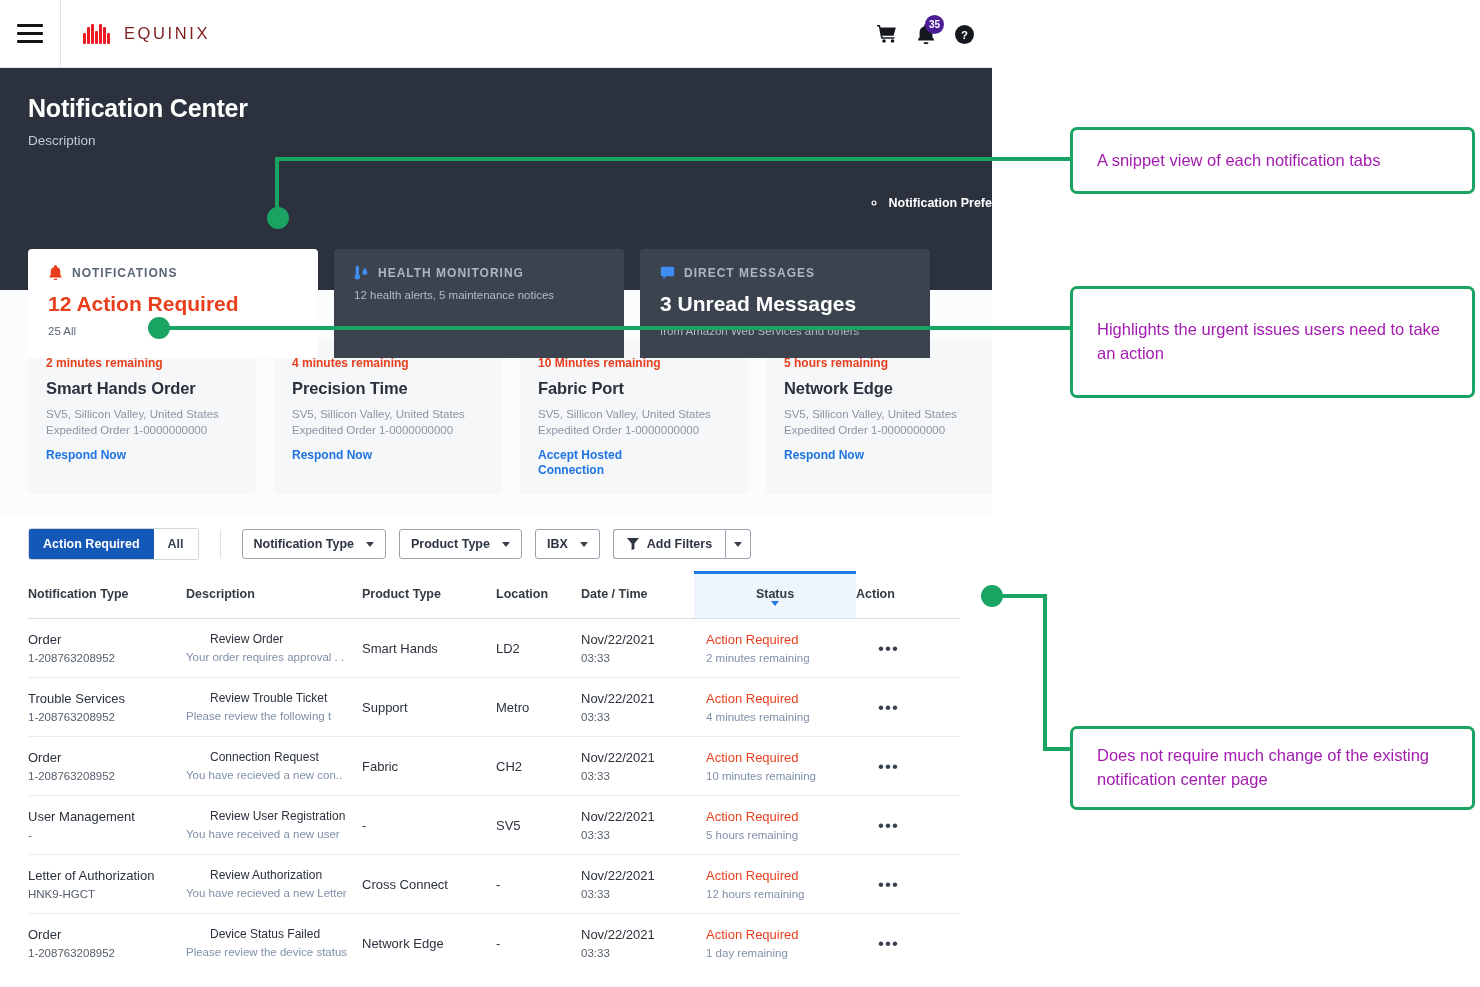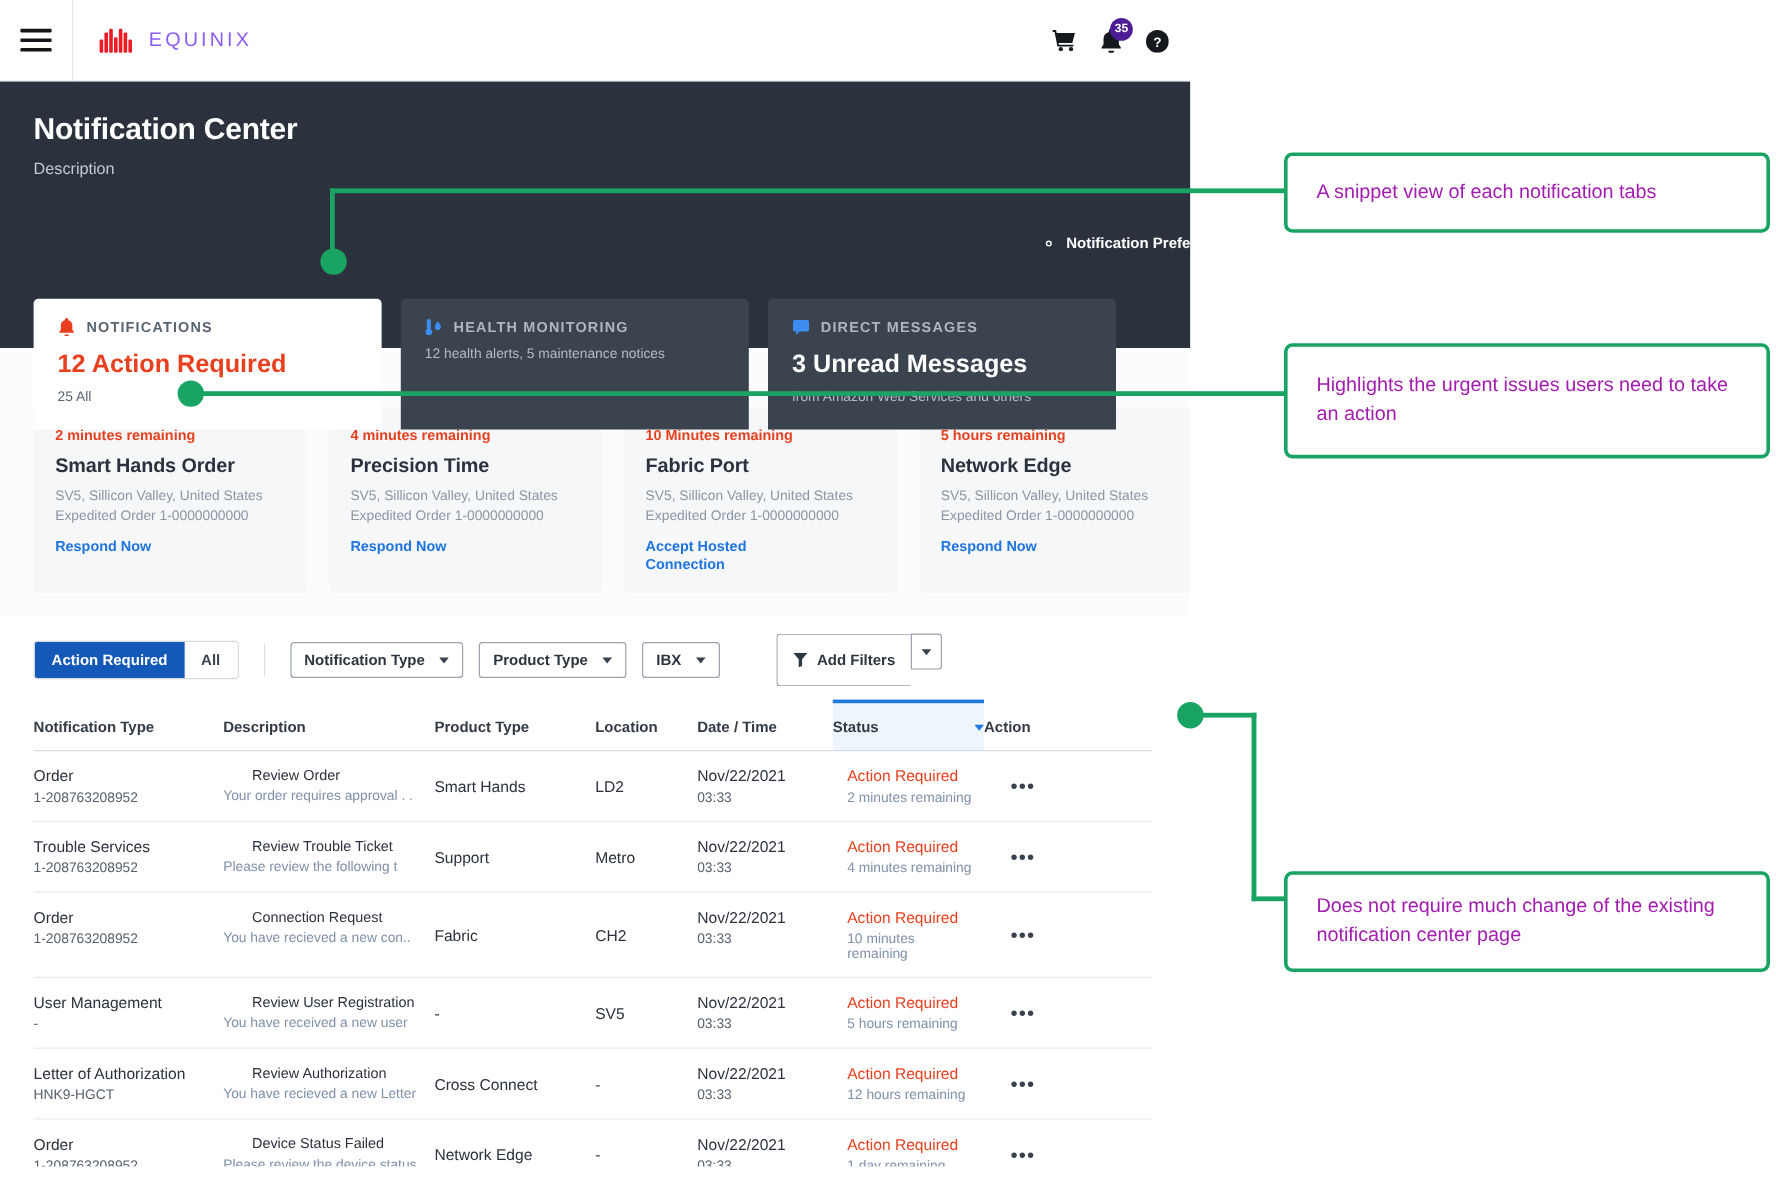--- a/index.html
+++ b/index.html
@@ -32,21 +32,21 @@
   .brand-mark { display: flex; align-items: flex-end; gap: 1px; height: 20px; }
   .brand-mark i { display: block; width: 3px; background: #ed1c24; border-radius: 1px; }
   .brand-mark i:nth-child(1) { height: 11px; }
   .brand-mark i:nth-child(2) { height: 17px; }
   .brand-mark i:nth-child(3) { height: 20px; }
   .brand-mark i:nth-child(4) { height: 13px; }
   .brand-mark i:nth-child(5) { height: 20px; }
   .brand-mark i:nth-child(6) { height: 17px; }
   .brand-mark i:nth-child(7) { height: 11px; }
   .brand-name {
-    font-size: 16.5px; letter-spacing: 2.6px; color: #8b5cf6; font-weight: 400;
+    font-size: 16.5px; letter-spacing: 2.6px; color: #7f1d1d; font-weight: 400;
   }
   .topbar-right {
     position: absolute; right: 18px; top: 0; height: 68px;
     display: flex; align-items: center; gap: 20px;
   }
   .tb-icon { position: relative; cursor: pointer; color: #15191e; line-height: 0; }
   .badge {
     position: absolute; top: -9px; right: -9px; min-width: 19px; height: 19px;
     background: #4c1d95; color: #fff; border-radius: 50%;
     font-size: 10px; font-weight: 700; display: flex; align-items: center;
@@ -128,44 +128,44 @@
     height: 30px; border: 1px solid #9aa3ae; border-radius: 3px; background: #fff;
     display: flex; align-items: center; gap: 12px; padding: 0 11px; cursor: pointer;
     font-size: 12.5px; color: #2d3640; font-weight: 600; margin-right: 13px;
   }
   .caret {
     width: 0; height: 0; border-left: 4px solid transparent; border-right: 4px solid transparent;
     border-top: 5px solid #38414d;
   }
   .split { display: flex; margin-right: 0; }
   .split .main {
-    height: 44px; border: 1px solid #9aa3ae; border-right: none; border-radius: 3px 0 0 3px;
+    height: 30px; border: 1px solid #9aa3ae; border-right: none; border-radius: 3px 0 0 3px;
     background: #fff; display: flex; align-items: center; gap: 8px; padding: 0 13px;
-    font-size: 12.5px; color: #2d3640; font-weight: 700; cursor: pointer; margin-left: 34px;
+    font-size: 12.5px; color: #2d3640; font-weight: 700; cursor: pointer;
   }
   .split .side {
     height: 30px; width: 26px; border: 1px solid #9aa3ae; border-radius: 0 3px 3px 0;
     background: #fff; display: flex; align-items: center; justify-content: center;
     cursor: pointer;
   }
 
   
   .table { margin-left: 28px; width: 932px; }
   .trow { display: flex; border-bottom: 1px solid #e8ebef; }
   .thead { border-bottom: 1px solid #d9dde3; }
   .thead .cell {
     font-size: 12.5px; font-weight: 700; color: #333b45; padding: 13px 0 12px 0;
   }
   .cell { flex: none; padding: 13px 10px 13px 0; }
   .c-type   { width: 158px; }
   .c-desc   { width: 176px; }
   .c-prod   { width: 134px; }
   .c-loc    { width: 85px; }
   .c-date   { width: 113px; }
-  .c-status { width: 126px; padding-left: 12px; }
+  .c-status { width: 162px; padding-left: 12px; flex-direction: column; }
   .c-action { width: 110px; padding-left: 22px; }
   .status-head {
     background: #eef5fd; border-top: 3px solid #1e7ae0; display: flex;
     align-items: center; justify-content: space-between; padding-right: 22px;
     margin-top: -3px; cursor: pointer;
   }
   .status-head .caret { border-top-color: #1e7ae0; }
   .t1 { font-size: 13px; color: #2b323d; }
   .t2 { font-size: 11.5px; color: #56606c; margin-top: 5px; }
   .td-main { font-size: 13px; color: #2b323d; }
@@ -564,21 +564,21 @@
   <div class="conn" style="left:275px; top:157px; width:802px; height:4px;"></div>
   <div class="conn" style="left:1073px; top:157px; width:4px; height:6px;"></div>
 
   <div class="note" style="left:1070px; top:127px; width:405px; height:67px;">
     <span>A snippet view of each notification tabs</span>
   </div>
 
   <div class="dot" style="left:148px; top:317px;"></div>
   <div class="conn" style="left:157px; top:326px; width:920px; height:4px;"></div>
 
-  <div class="note" style="left:1070px; top:286px; width:405px; height:96px;">
+  <div class="note" style="left:1070px; top:286px; width:405px; height:112px;">
     <span>Highlights the urgent issues users need to take an action</span>
   </div>
 
   <div class="dot" style="left:981px; top:585px;"></div>
   <div class="conn" style="left:1002px; top:594px; width:45px; height:4px;"></div>
   <div class="conn" style="left:1043px; top:594px; width:4px; height:157px;"></div>
   <div class="conn" style="left:1043px; top:747px; width:35px; height:4px;"></div>
 
   <div class="note" style="left:1070px; top:726px; width:405px; height:84px;">
     <span>Does not require much change of the existing notification center page</span>

